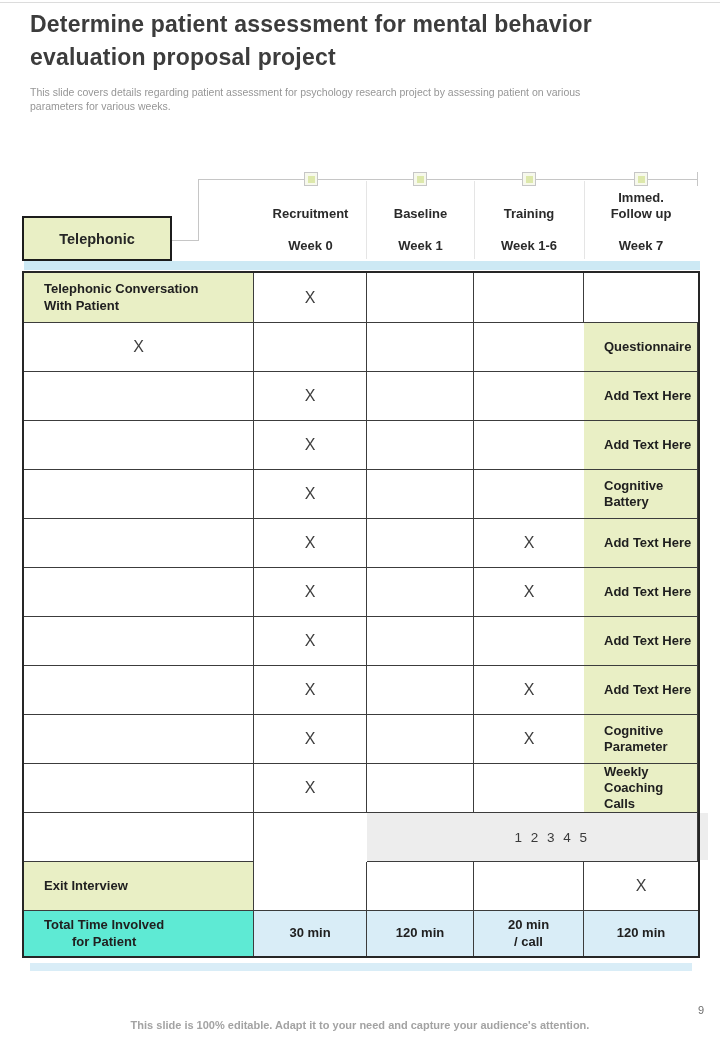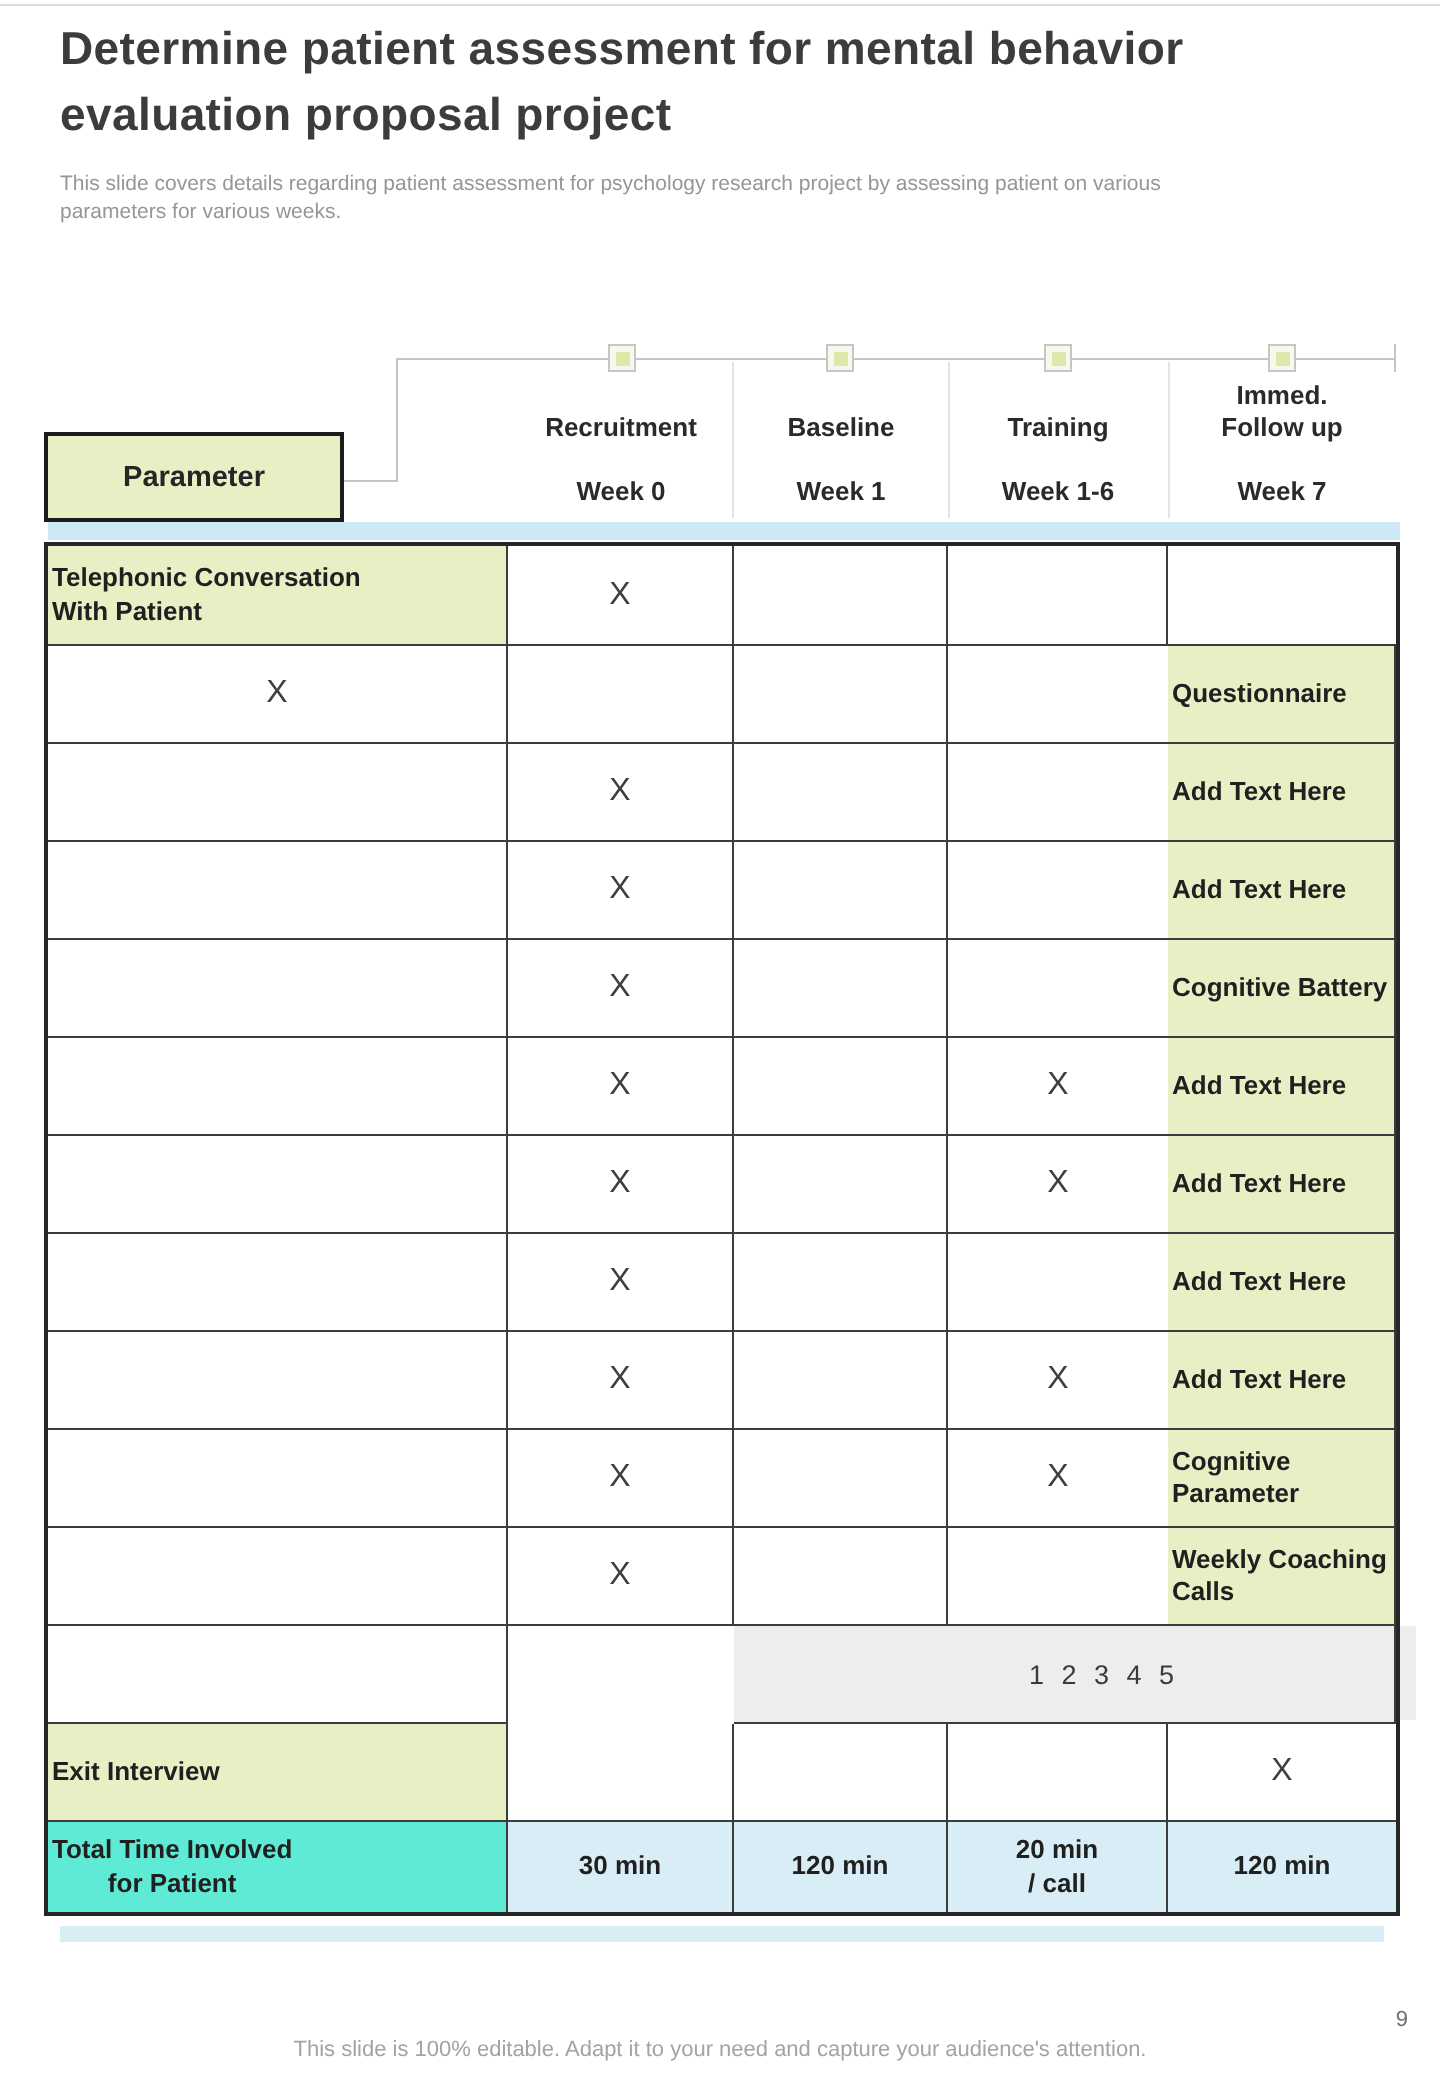--- a/index.html
+++ b/index.html
@@ -42,30 +42,30 @@
   .bar-bottom{left:30px;top:963px;width:662px;height:8px;background:#d9edf7;}
   .coach-tab{left:700px;top:813px;width:8px;height:47px;background:#ededed;}
 
   .grid{left:22px;top:271px;width:678px;height:687px;display:grid;
         grid-template-columns:230px 113px 107px 110px 114px;
         grid-template-rows:50px repeat(12,49px) auto;
         border:2px solid #262626;box-sizing:border-box;background:#fff;}
   .cell{border-right:1px solid #3c3c3c;border-bottom:1px solid #3c3c3c;box-sizing:border-box;
         display:flex;align-items:center;justify-content:center;}
   .cell.c5{border-right:none;}
-  .cell.label{background:#e9efc5;justify-content:flex-start;padding-left:2px;
+  .cell.label{background:#e9efc5;justify-content:flex-start;padding-left:20px;
         font-size:13px;font-weight:bold;color:#202020;line-height:1.25;white-space:pre-line;}
   .cell.mark{font-size:16px;color:#3f3f3f;}
   .cell.merged{grid-column:3/6;background:#ededed;font-size:13.5px;color:#3a3a3a;
         letter-spacing:2.5px;padding-left:40px;}
   .cell.total{background:#d9edf7;font-size:13px;font-weight:bold;color:#202020;
         border-bottom:none;white-space:pre-line;text-align:center;line-height:1.25;}
   .cell.total.label{background:#5eead4;}
 
-  .footer{left:0;top:1019px;width:720px;text-align:center;font-size:11px;color:#a3a3a3;}
+  .footer{left:0;top:1019px;width:720px;text-align:center;font-size:11px;color:#a3a3a3;font-weight:bold;}
   .pagenum{right:16px;top:1004px;font-size:11px;color:#6f6f6f;}
 </style>
 </head>
 <body>
 
 <div class="slide">
 
   <div class="abs top-rule"></div>
 
   <div class="abs title">Determine patient assessment for mental behavior
@@ -87,21 +87,21 @@
   <div class="abs node n2">
       <span class="node-inner"></span>
     </div>
   <div class="abs node n3">
       <span class="node-inner"></span>
     </div>
   <div class="abs node n4">
       <span class="node-inner"></span>
     </div>
 
-  <div class="abs param-box">Parameter</div>
+  <div class="abs param-box">Telephonic</div>
 
   <div class="abs col-head ch1">
     <div class="name">Recruitment</div>
     <div class="week">Week 0</div>
   </div>
   <div class="abs col-head ch2">
     <div class="name">Baseline</div>
     <div class="week">Week 1</div>
   </div>
   <div class="abs col-head ch3">

